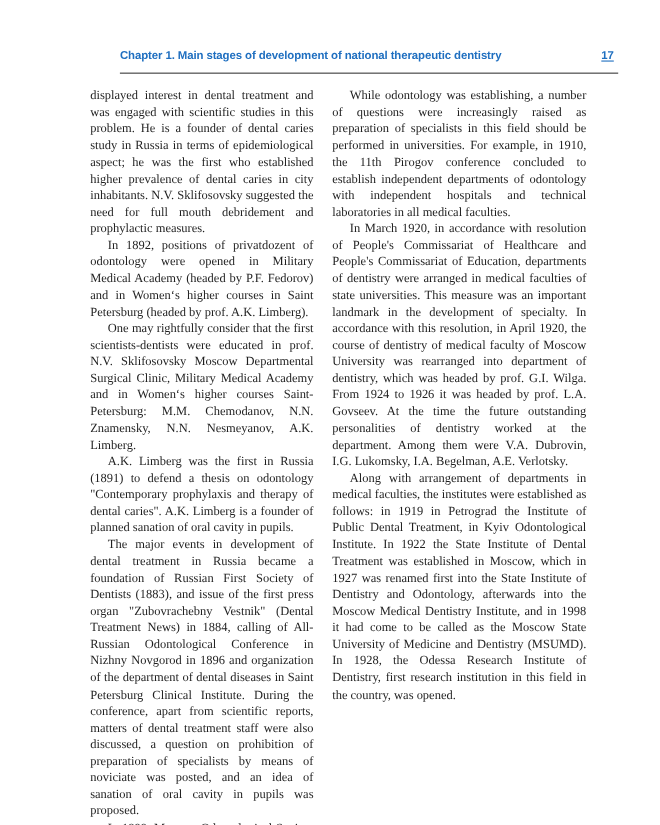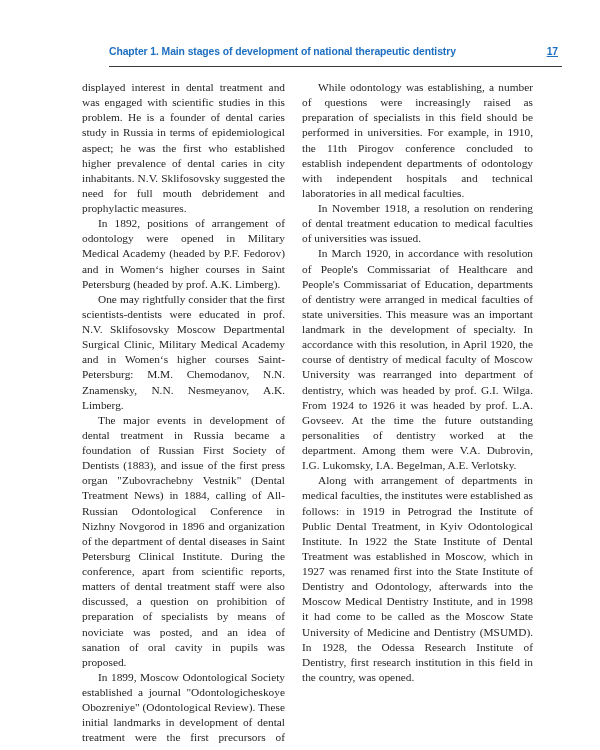--- a/index.html
+++ b/index.html
@@ -28,24 +28,24 @@
 </head>
 <body>
 
 <div class="running-head">
   <span>Chapter 1. Main stages of development of national therapeutic dentistry</span>
   <span class="pnum">17</span>
 </div>
 
 <div class="col left">
   <p class="cont">displayed interest in dental treatment and was engaged with scientific studies in this problem. He is a founder of dental caries study in Russia in terms of epidemiological aspect; he was the first who established higher prevalence of dental caries in city inhabitants. N.V. Sklifosovsky suggested the need for full mouth debridement and prophylactic measures.</p>
-  <p>In 1892, positions of arrangement of odontology were opened in Military Medical Academy (headed by P.F. Fedorov) and in Women‘s higher courses in Saint Petersburg (headed by prof. A.K. Limberg).</p>
+  <p>In 1892, positions of privatdozent of odontology were opened in Military Medical Academy (headed by P.F. Fedorov) and in Women‘s higher courses in Saint Petersburg (headed by prof. A.K. Limberg).</p>
   <p>One may rightfully consider that the first scientists-dentists were educated in prof. N.V. Sklifosovsky Moscow Departmental Surgical Clinic, Military Medical Academy and in Women‘s higher courses Saint-Petersburg: M.M. Chemodanov, N.N. Znamensky, N.N. Nesmeyanov, A.K. Limberg.</p>
+  <p>A.K. Limberg was the first in Russia (1891) to defend a thesis on odontology "Contemporary prophylaxis and therapy of dental caries". A.K. Limberg is a founder of planned sanation of oral cavity in pupils.</p>
   <p>The major events in development of dental treatment in Russia became a foundation of Russian First Society of Dentists (1883), and issue of the first press organ "Zubovrachebny Vestnik" (Dental Treatment News) in 1884, calling of All-Russian Odontological Conference in Nizhny Novgorod in 1896 and organization of the department of dental diseases in Saint Petersburg Clinical Institute. During the conference, apart from scientific reports, matters of dental treatment staff were also discussed, a question on prohibition of preparation of specialists by means of noviciate was posted, and an idea of sanation of oral cavity in pupils was proposed.</p>
   <p>In 1899, Moscow Odontological Society established a journal "Odontologicheskoye Obozreniye" (Odontological Review). These initial landmarks in development of dental treatment were the first precursors of therapeutic dentistry.</p>
 </div>
 
 <div class="col right">
   <p>While odontology was establishing, a number of questions were increasingly raised as preparation of specialists in this field should be performed in universities. For example, in 1910, the 11th Pirogov conference concluded to establish independent departments of odontology with independent hospitals and technical laboratories in all medical faculties.</p>
-  <p>In November 1918, a resolution on rendering of dental treatment education to medical faculties of universities was issued.</p>
   <p>In March 1920, in accordance with resolution of People's Commissariat of Healthcare and People's Commissariat of Education, departments of dentistry were arranged in medical faculties of state universities. This measure was an important landmark in the development of specialty. In accordance with this resolution, in April 1920, the course of dentistry of medical faculty of Moscow University was rearranged into department of dentistry, which was headed by prof. G.I. Wilga. From 1924 to 1926 it was headed by prof. L.A. Govseev. At the time the future outstanding personalities of dentistry worked at the department. Among them were V.A. Dubrovin, I.G. Lukomsky, I.A. Begelman, A.E. Verlotsky.</p>
   <p>Along with arrangement of departments in medical faculties, the institutes were established as follows: in 1919 in Petrograd the Institute of Public Dental Treatment, in Kyiv Odontological Institute. In 1922 the State Institute of Dental Treatment was established in Moscow, which in 1927 was renamed first into the State Institute of Dentistry and Odontology, afterwards into the Moscow Medical Dentistry Institute, and in 1998 it had come to be called as the Moscow State University of Medicine and Dentistry (MSUMD). In 1928, the Odessa Research Institute of Dentistry, first research institution in this field in the country, was opened.</p>
 </div>
 
 </body></html>

